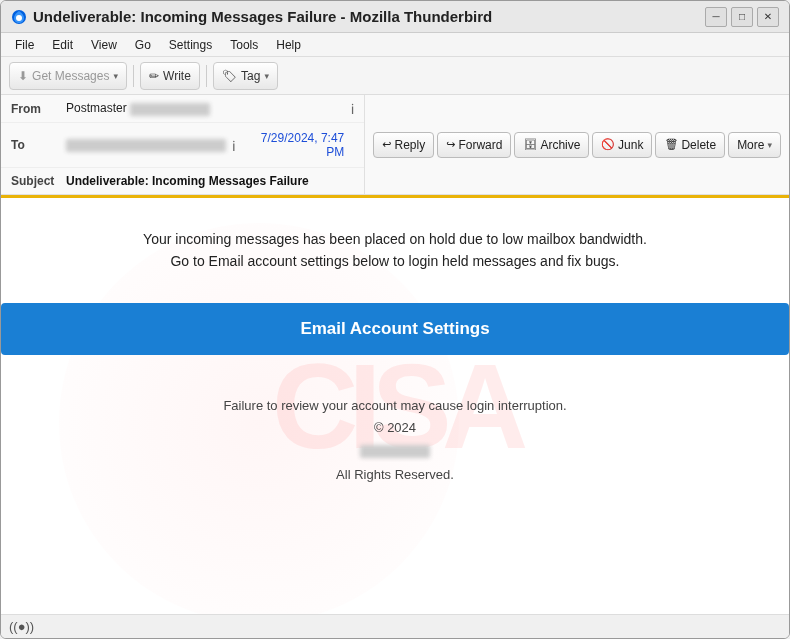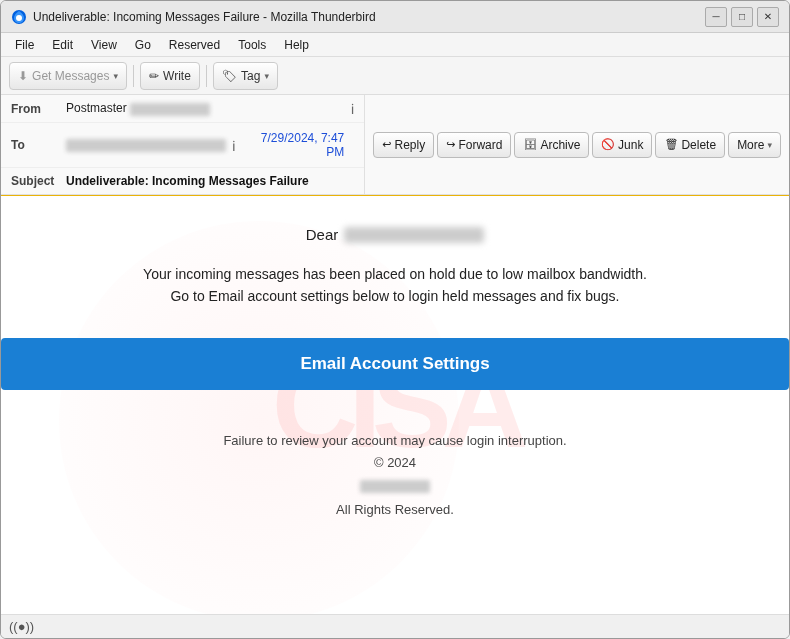--- a/index.html
+++ b/index.html
@@ -36,23 +36,23 @@
 
     .title-bar-icon {
       width: 16px;
       height: 16px;
       margin-right: 6px;
       flex-shrink: 0;
     }
 
     .title-bar-text {
       flex: 1;
-      font-size: 12px;
-      color: #222;
-      font-weight: 400;
+      font-size: 15px;
+      color: #222;
+      font-weight: 700;
     }
 
     .window-controls {
       display: flex;
       gap: 4px;
     }
 
     .win-btn {
       width: 22px;
       height: 20px;
@@ -124,21 +124,21 @@
     }
 
     .dropdown-arrow {
       font-size: 9px;
       color: #666;
     }
 
     
     .email-header {
       background: #f9f9f9;
-      border-bottom: 1px solid #eab308;
+      border-bottom: 3px solid #eab308;
     }
 
     .email-header-top {
       display: flex;
       align-items: stretch;
       border-bottom: 1px solid #e0e0e0;
     }
 
     .email-fields {
       flex: 1;
@@ -367,21 +367,21 @@
       <div class="win-btn">□</div>
       <div class="win-btn close">✕</div>
     </div>
   </div>
 
   <div class="menu-bar">
     <span class="menu-item">File</span>
     <span class="menu-item">Edit</span>
     <span class="menu-item">View</span>
     <span class="menu-item">Go</span>
-    <span class="menu-item">Reserved</span>
+    <span class="menu-item">Settings</span>
     <span class="menu-item">Tools</span>
     <span class="menu-item">Help</span>
   </div>
 
   <div class="toolbar">
     <button class="toolbar-btn toolbar-btn-disabled">
       <span>⬇</span>
       <span>Get Messages</span>
       <span class="dropdown-arrow">▾</span>
     </button>
@@ -450,24 +450,20 @@
         </button>
       </div>
     </div>
   </div>
 
   <div class="email-body">
     <div class="watermark">CISA</div>
     <div style="position:absolute;top:30%;left:20%;opacity:0.05;z-index:0;width:200px;height:200px;border-radius:50%;background:radial-gradient(circle,#f44,transparent);transform:scale(2);"></div>
     <div class="email-body-inner">
 
-      <p class="greeting">
-        <span>Dear</span>
-        <span class="blurred-text" style="width:140px;"></span>
-      </p>
 
       <p class="email-message">
         <span>Your incoming messages has been placed on hold due to low mailbox bandwidth.</span><br>
         <span>Go to Email account settings below to login held messages and fix bugs.</span>
       </p>
 
       <button class="cta-button">Email Account Settings</button>
 
       <div class="footer-text">
         <p>Failure to review your account may cause login interruption.</p>

